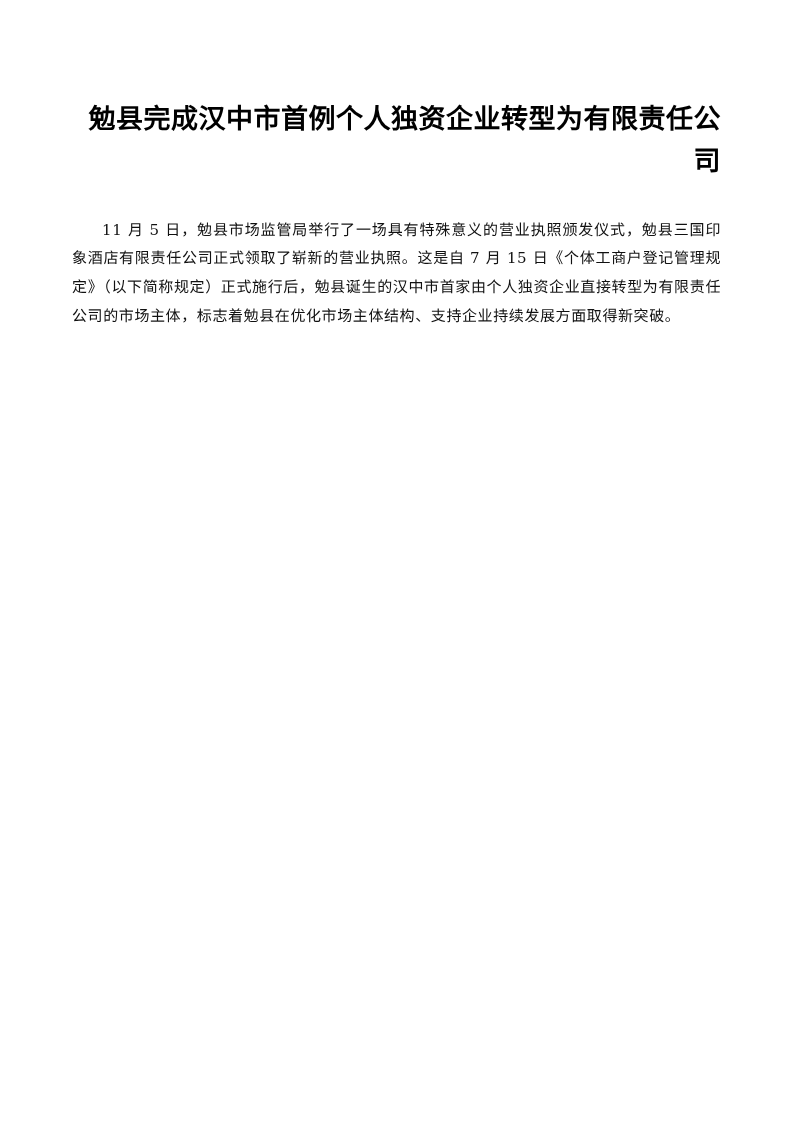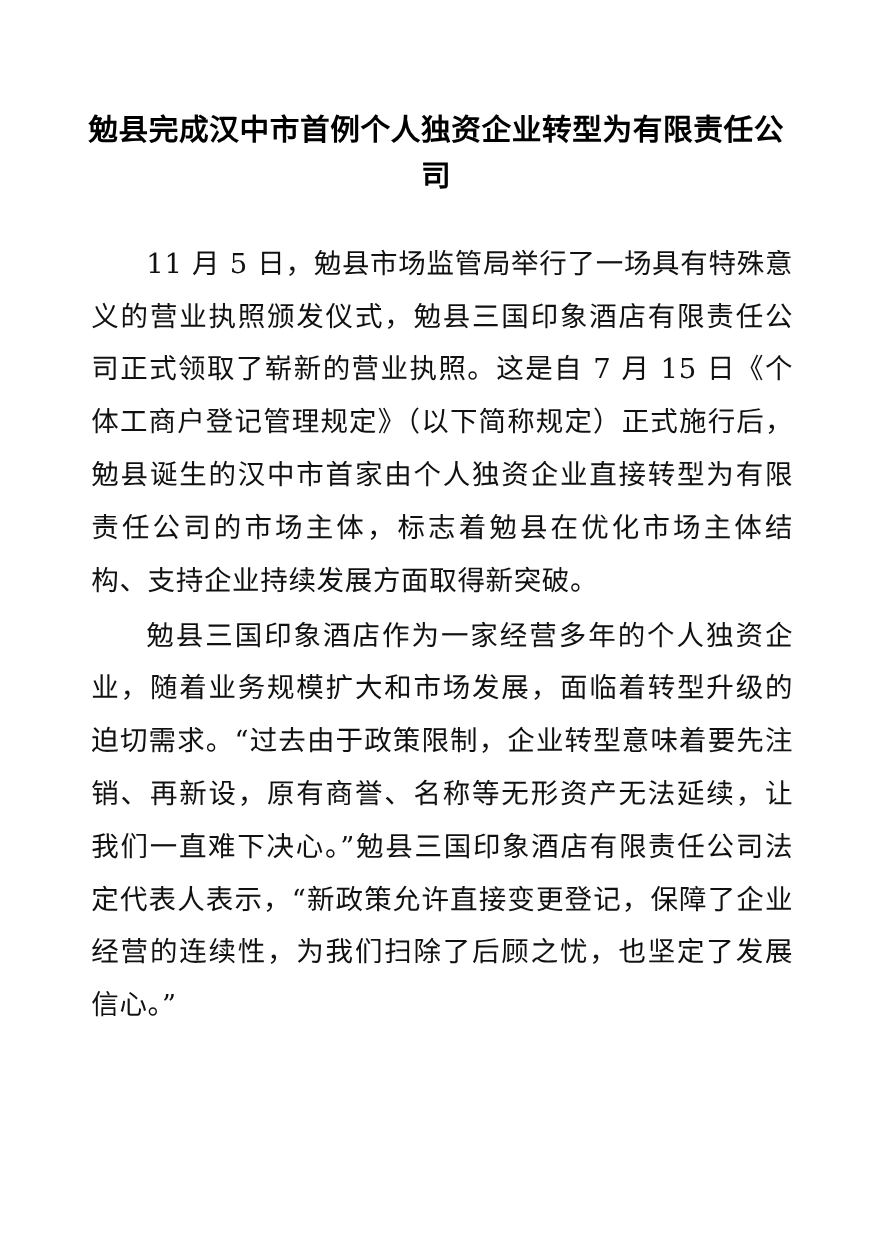--- a/index.html
+++ b/index.html
@@ -21,43 +21,42 @@
     height: 1122px;
     padding: 78px 72px 60px 72px;
     background: #ffffff;
     position: relative;
   }
   .doc-title {
     font-family: "DejaVu Sans", "Liberation Sans", sans-serif;
     font-weight: bold;
     font-size: 27px;
     line-height: 1.55;
-    text-align: center;
+    text-align: right;
     margin: 20px 0 0 0;
     letter-spacing: 0.5px;
     color: #000000;
   }
   .body-copy {
     margin-top: 34px;
   }
   .para {
     font-family: "DejaVu Serif", "Liberation Serif", serif;
-    font-size: 25px;
+    font-size: 15px;
     line-height: 1.92;
     text-align: justify;
     text-justify: inter-ideograph;
     text-indent: 2em;
-    margin: 0 0 2px 11px;
+    margin: 0 0 2px 0;
     letter-spacing: 0.6px;
     color: #111111;
   }
 </style>
 </head>
 <body>
 
 <div class="page">
   <h1 class="doc-title">勉县完成汉中市首例个人独资企业转型为有限责任公司</h1>
 
   <div class="body-copy">
     <p class="para">11 月 5 日，勉县市场监管局举行了一场具有特殊意义的营业执照颁发仪式，勉县三国印象酒店有限责任公司正式领取了崭新的营业执照。这是自 7 月 15 日《个体工商户登记管理规定》（以下简称规定）正式施行后，勉县诞生的汉中市首家由个人独资企业直接转型为有限责任公司的市场主体，标志着勉县在优化市场主体结构、支持企业持续发展方面取得新突破。</p>
-    <p class="para">勉县三国印象酒店作为一家经营多年的个人独资企业，随着业务规模扩大和市场发展，面临着转型升级的迫切需求。“过去由于政策限制，企业转型意味着要先注销、再新设，原有商誉、名称等无形资产无法延续，让我们一直难下决心。”勉县三国印象酒店有限责任公司法定代表人表示，“新政策允许直接变更登记，保障了企业经营的连续性，为我们扫除了后顾之忧，也坚定了发展信心。”</p>
   </div>
 </div>
 
 </body></html>

